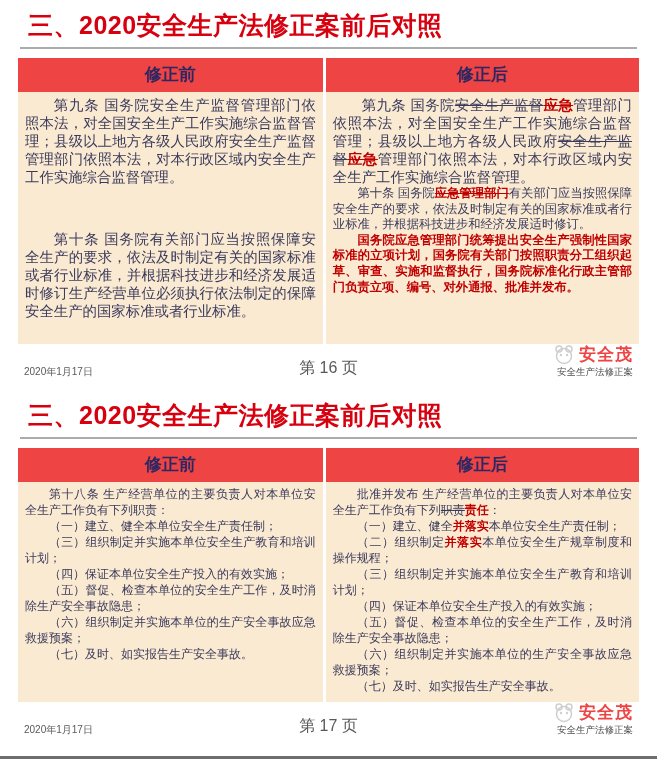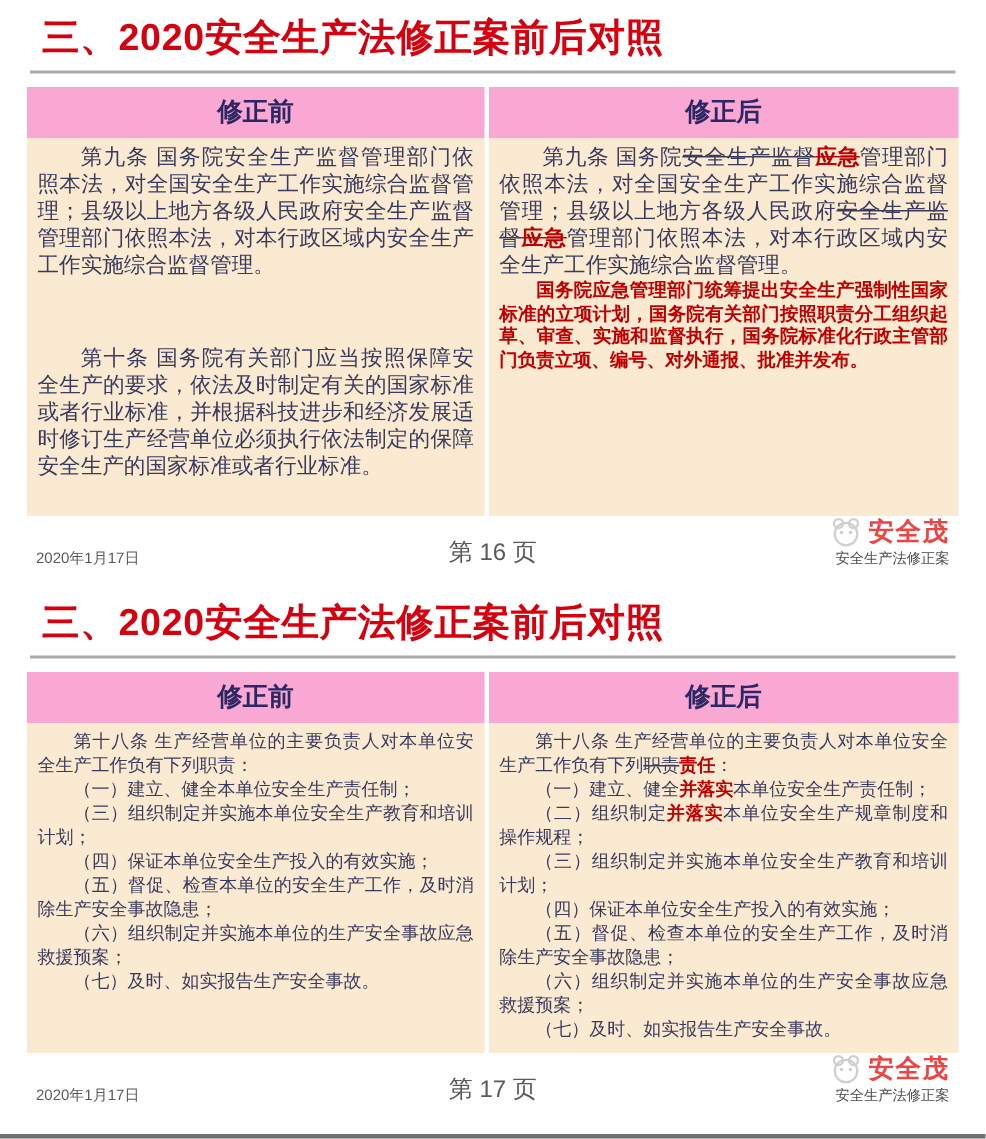--- a/index.html
+++ b/index.html
@@ -18,21 +18,21 @@
   }
   .title-rule{
     height:0;border:none;border-top:2px solid #ABABAB;
     margin:7px 20px 0 20px;
   }
   .cmp-table{margin:9px 18px 0 18px;background:#ffffff;}
   .row{display:flex;gap:3px;}
   .cell-before{width:49.3%;}
   .cell-after{width:50.7%;}
   .head-cell{
-    background:#f9a8d4;color:#2B2763;font-weight:bold;
+    background:#ef4444;color:#2B2763;font-weight:bold;
     font-size:17px;text-align:center;padding:5px 0 6px 0;
   }
   .body-cell{
     background:#FAEAD2;color:#3A3A5C;
     padding:4px 7px 8px 7px;text-align:justify;
   }
   #slide1 .body-row{min-height:252px;border-radius:21px;}
   #slide2 .body-row{min-height:213px;}
   .para{margin:0;text-indent:2em;font-size:12px;line-height:16px;}
   .para.lg{font-size:14.4px;line-height:18px;}
@@ -69,20 +69,21 @@
       <div class="cell-before head-cell">修正前</div>
       <div class="cell-after head-cell">修正后</div>
     </div>
     <div class="row body-row">
       <div class="cell-before body-cell">
           <p class="para lg"><span class="run">第九条  国务院安全生产监督管理部门依照本法，对全国安全生产工作实施综合监督管理；县级以上地方各级人民政府安全生产监督管理部门依照本法，对本行政区域内安全生产工作实施综合监督管理。</span></p>
           <p class="para lg" style="margin-top: 44px;"><span class="run">第十条  国务院有关部门应当按照保障安全生产的要求，依法及时制定有关的国家标准或者行业标准，并根据科技进步和经济发展适时修订生产经营单位必须执行依法制定的保障安全生产的国家标准或者行业标准。</span></p>
         </div>
       <div class="cell-after body-cell">
           <p class="para lg"><span class="run">第九条  国务院</span><span class="run strike">安全生产监督</span><span class="run redstrike">应急</span><span class="run">管理部门依照本法，对全国安全生产工作实施综合监督管理；县级以上地方各级人民政府</span><span class="run strike">安全生产监督</span><span class="run redstrike">应急</span><span class="run">管理部门依照本法，对本行政区域内安全生产工作实施综合监督管理。</span></p>
+          <p class="para sm"><span class="run">第十条  国务院</span><span class="run redstrike">应急管理部门</span><span class="run">有关部门应当按照保障安全生产的要求，依法及时制定有关的国家标准或者行业标准，并根据科技进步和经济发展适时修订。</span></p>
           <p class="para sm"><span class="run red">国务院应急管理部门统筹提出安全生产强制性国家标准的立项计划，国务院有关部门按照职责分工组织起草、审查、实施和监督执行，国务院标准化行政主管部门负责立项、编号、对外通报、批准并发布。</span></p>
         </div>
     </div>
   </div>
   <div class="footer">
     <div class="f-left">2020年1月17日</div>
     <div class="f-center">第 16 页</div>
     <div class="f-right">
       <div class="brand">
         <div class="brand-row">
@@ -113,21 +114,21 @@
       <div class="cell-before body-cell">
           <p class="para"><span class="run">第十八条  生产经营单位的主要负责人对本单位安全生产工作负有下列职责：</span></p>
           <p class="para"><span class="run">（一）建立、健全本单位安全生产责任制；</span></p>
           <p class="para"><span class="run">（三）组织制定并实施本单位安全生产教育和培训计划；</span></p>
           <p class="para"><span class="run">（四）保证本单位安全生产投入的有效实施；</span></p>
           <p class="para"><span class="run">（五）督促、检查本单位的安全生产工作，及时消除生产安全事故隐患；</span></p>
           <p class="para"><span class="run">（六）组织制定并实施本单位的生产安全事故应急救援预案；</span></p>
           <p class="para"><span class="run">（七）及时、如实报告生产安全事故。</span></p>
         </div>
       <div class="cell-after body-cell">
-          <p class="para"><span class="run">第十八条  生产经营单位的主要负责人对本单位安全生产工作负有下列</span><span class="run strike">职责</span><span class="run red">责任</span><span class="run">：</span></p>
+          <p class="para"><span class="run">批准并发布  生产经营单位的主要负责人对本单位安全生产工作负有下列</span><span class="run strike">职责</span><span class="run red">责任</span><span class="run">：</span></p>
           <p class="para"><span class="run">（一）建立、健全</span><span class="run red">并落实</span><span class="run">本单位安全生产责任制；</span></p>
           <p class="para"><span class="run">（二）组织制定</span><span class="run red">并落实</span><span class="run">本单位安全生产规章制度和操作规程；</span></p>
           <p class="para"><span class="run">（三）组织制定并实施本单位安全生产教育和培训计划；</span></p>
           <p class="para"><span class="run">（四）保证本单位安全生产投入的有效实施；</span></p>
           <p class="para"><span class="run">（五）督促、检查本单位的安全生产工作，及时消除生产安全事故隐患；</span></p>
           <p class="para"><span class="run">（六）组织制定并实施本单位的生产安全事故应急救援预案；</span></p>
           <p class="para"><span class="run">（七）及时、如实报告生产安全事故。</span></p>
         </div>
     </div>
   </div>

